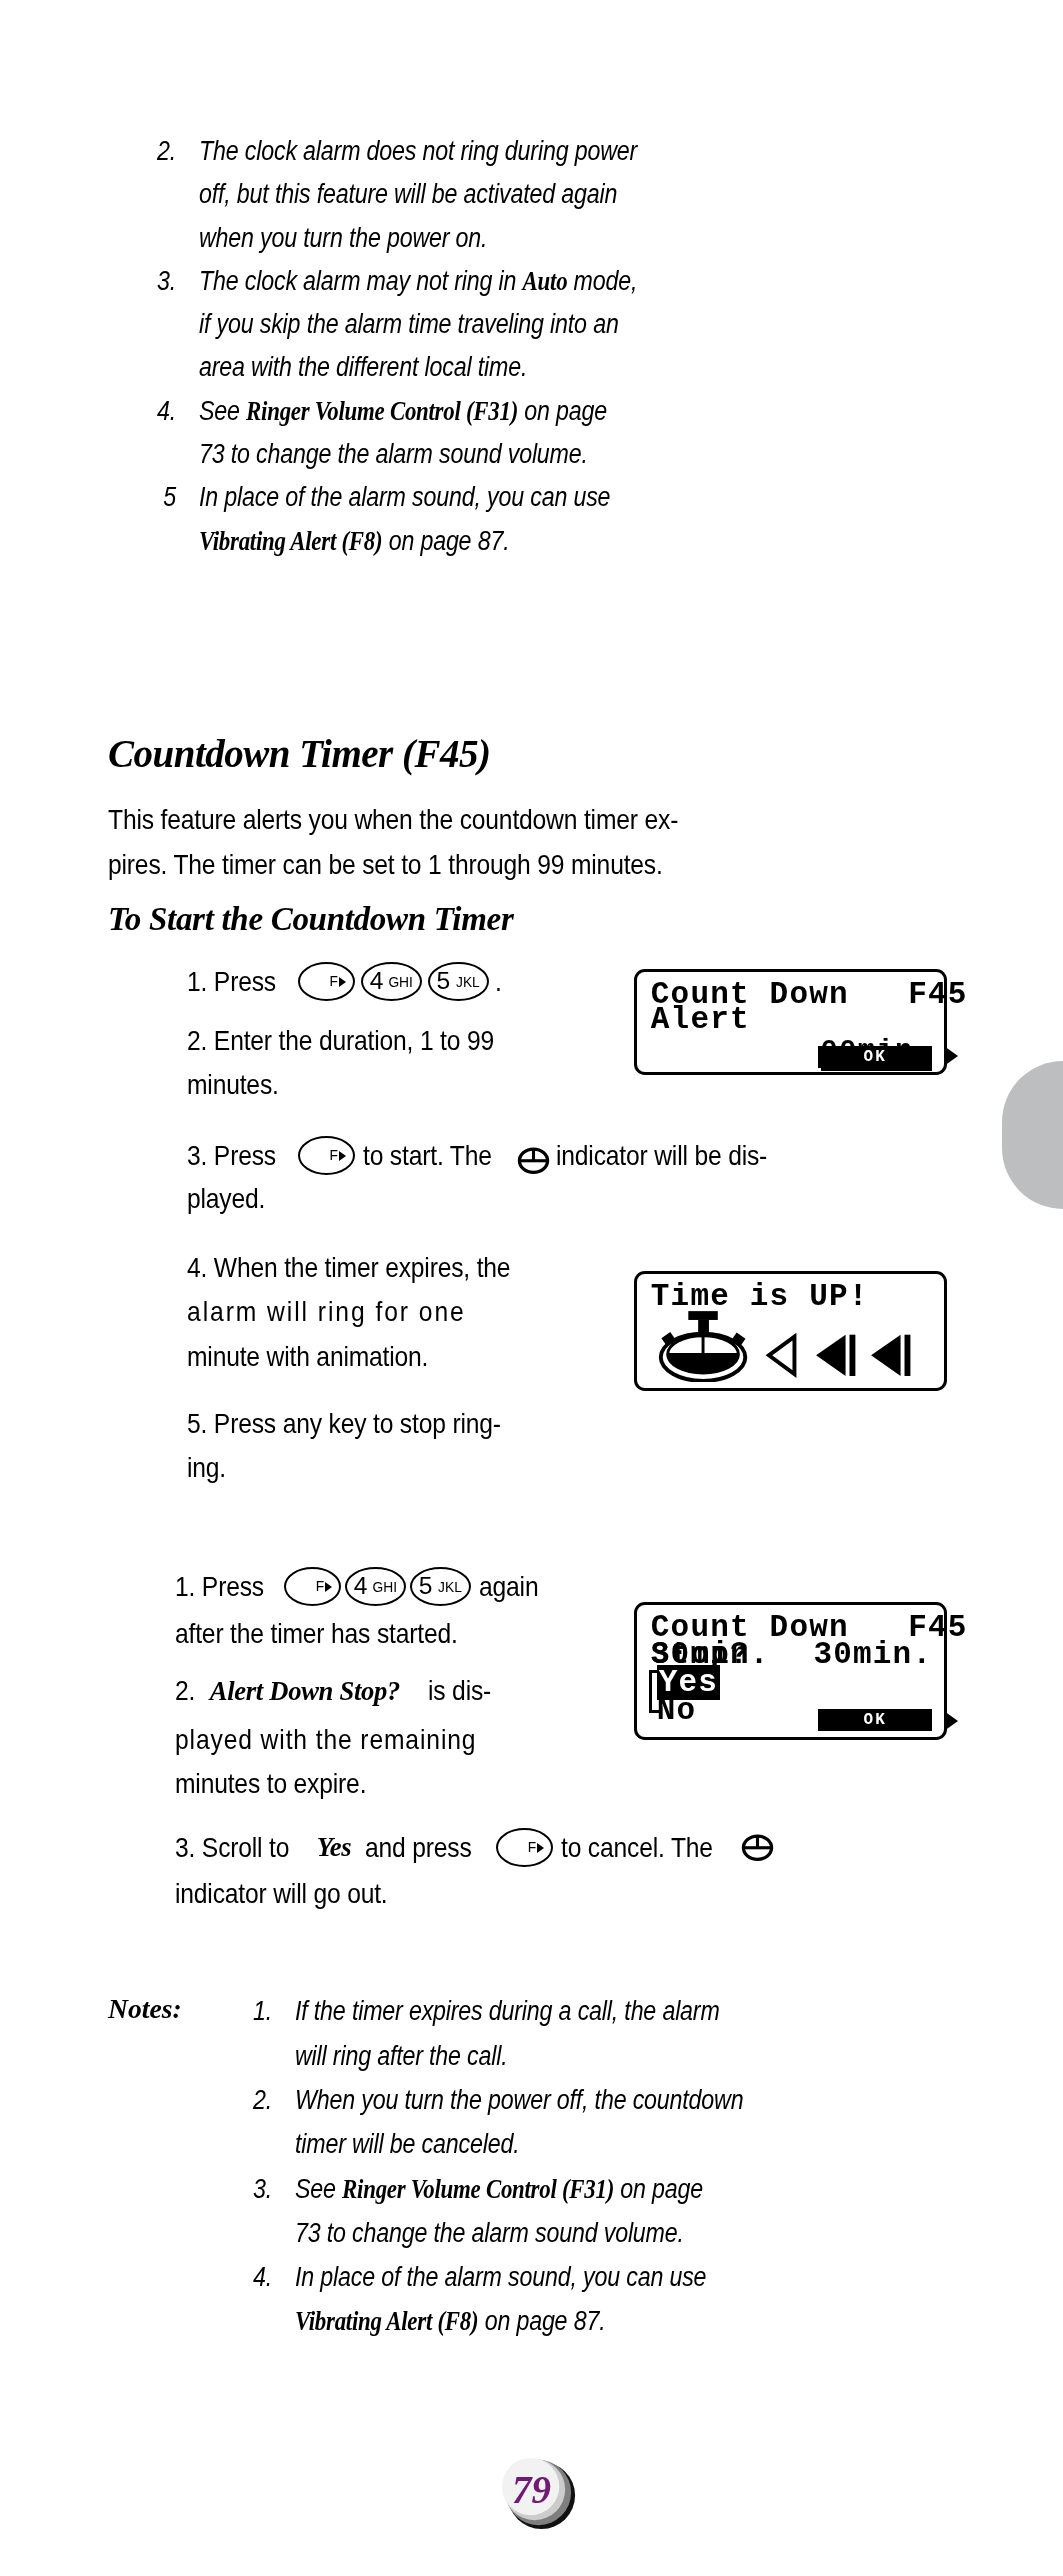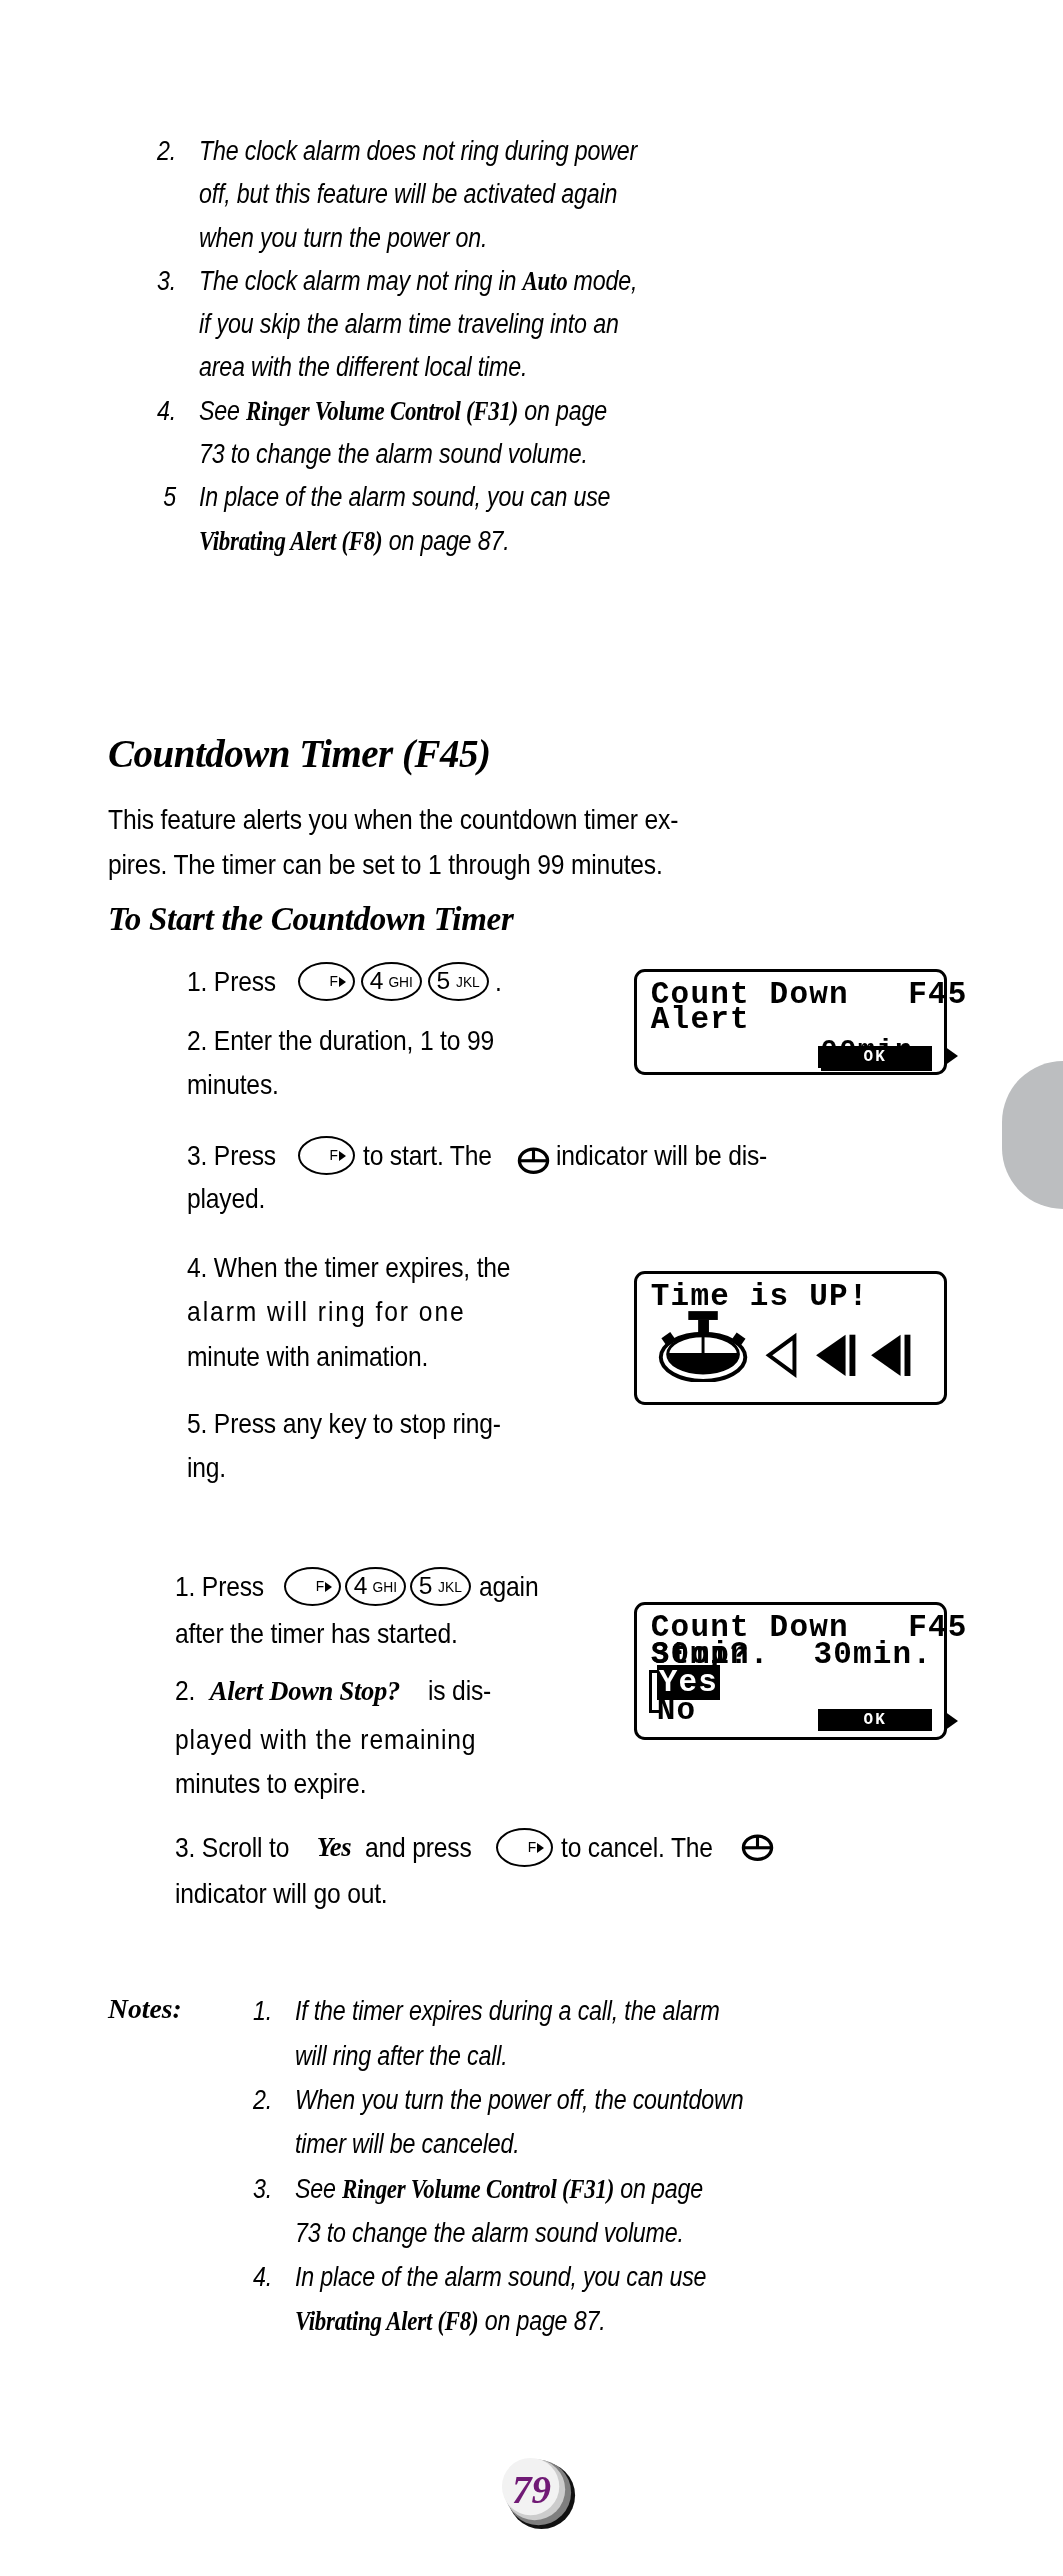--- a/index.html
+++ b/index.html
@@ -333,21 +333,21 @@
   </div>
 
   <div class="lcd" style="left:634px; top:969px; width:313px; height:106px;">
     <div class="lcd-line" style="left:13.8px; top:7.9px;">Count Down   F45</div>
     <div class="lcd-line" style="left:13.8px; top:33px;">Alert</div>
     <div class="lcd-big" style="right:11.8px; top:63px;">00min.</div>
     <div class="okbar" style="right:11.8px; bottom:3.9px; width:114px; height:21.7px;">OK</div>
   </div>
   <div class="okarrow" style="left:944px; top:1046px;"></div>
 
-  <div class="lcd" style="left:634px; top:1271px; width:313px; height:134px;">
+  <div class="lcd" style="left:634px; top:1271px; width:313px; height:120px;">
     <div class="lcd-line" style="left:13.8px; top:7.9px;">Time is UP!</div>
 
     <div style="position:absolute; left:11.8px; top:37px;">
       <svg width="285" height="71" viewBox="0 0 290 72" aria-hidden="true">
         <g>
           <rect x="40" y="0" width="30" height="9" fill="#000"></rect>
           <rect x="50" y="9" width="11" height="13" fill="#000"></rect>
           <ellipse cx="55" cy="47" rx="43" ry="24" fill="none" stroke="#000" stroke-width="4"></ellipse>
           <ellipse cx="55" cy="44" rx="36" ry="19" fill="none" stroke="#000" stroke-width="3"></ellipse>
           <path d="M19 44 a36 19 0 0 0 72 0 z" fill="none"></path>

